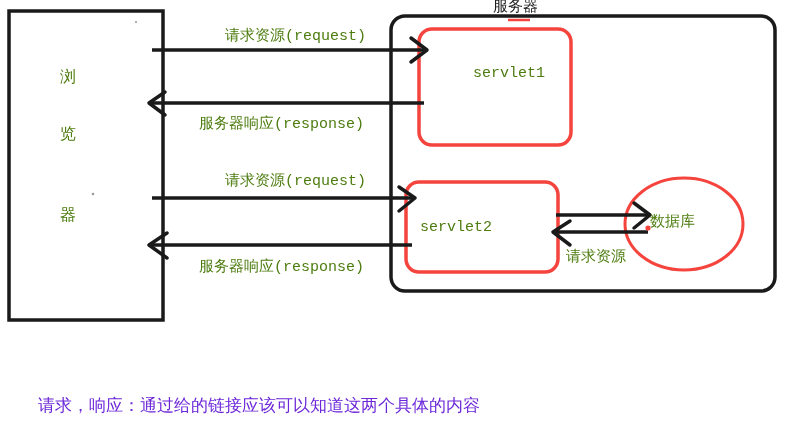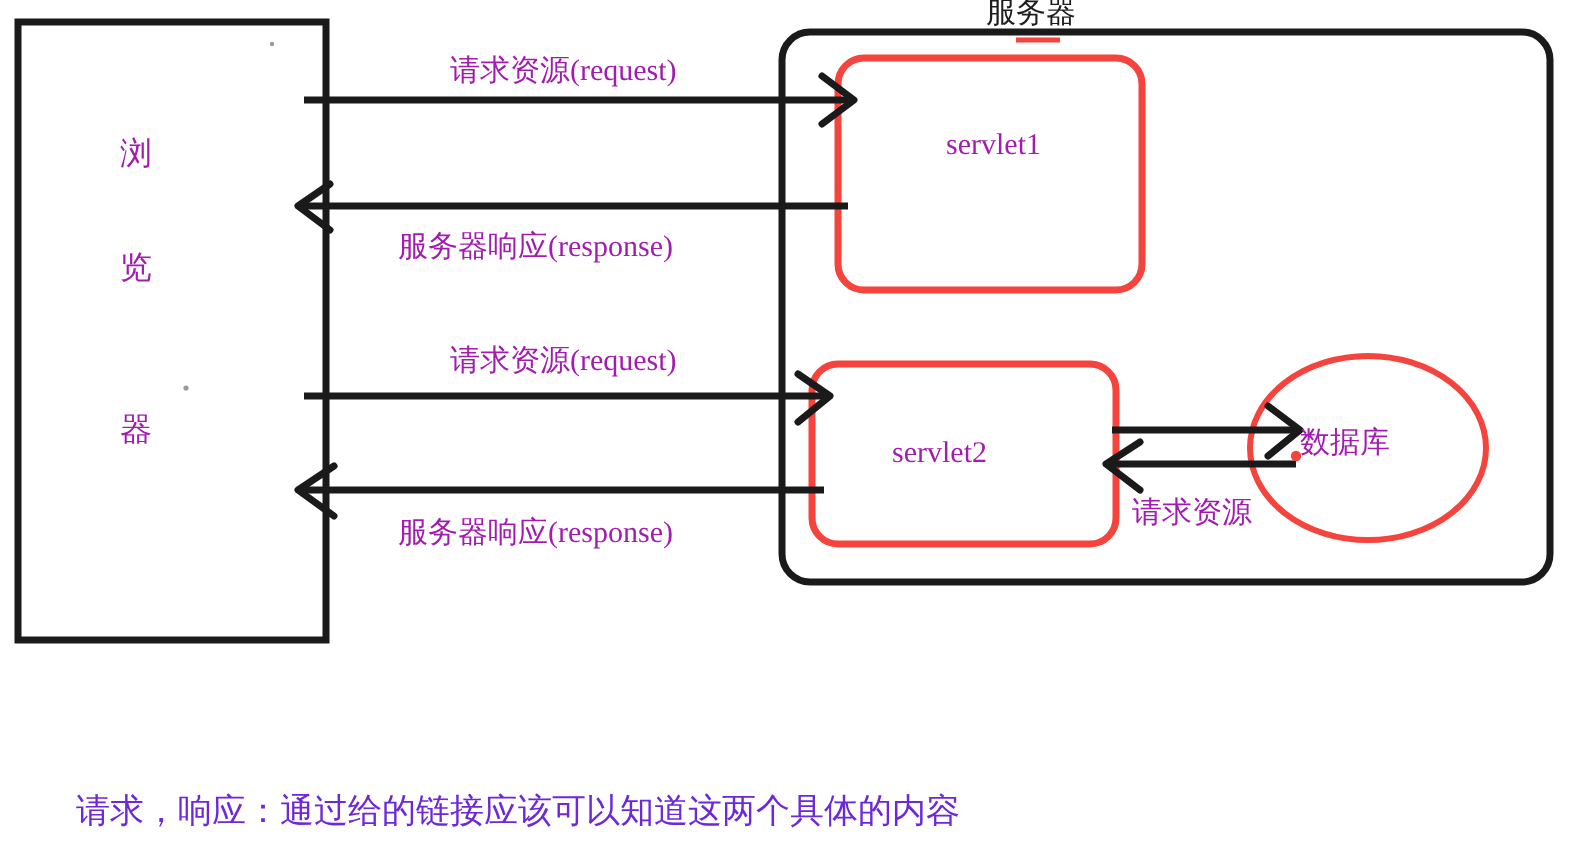--- a/index.html
+++ b/index.html
@@ -15,22 +15,22 @@
     overflow: hidden;
   }
   #canvas {
     position: absolute;
     left: 0; top: 0;
     width: 786px;
     height: 431px;
   }
   .lbl {
     position: absolute;
-    color: #a21caf;
-    font-family: Liberation Serif, serif;
+    color: #4d7c0f;
+    font-family: Liberation Mono, monospace;
     white-space: nowrap;
     line-height: 1;
   }
   .server-title {
     position: absolute;
     color: #1d1d1d;
     font-family: Liberation Mono, monospace;
     font-size: 15px;
     white-space: nowrap;
     line-height: 1;
@@ -48,21 +48,21 @@
   #browser-char-1 { left: 60px;  top: 70px;  font-size: 16px; }
   #browser-char-2 { left: 60px;  top: 127px; font-size: 16px; }
   #browser-char-3 { left: 60px;  top: 208px; font-size: 16px; }
 
   #lbl-req-1  { left: 225px; top: 29px;  font-size: 15px; }
   #lbl-resp-1 { left: 199px; top: 117px; font-size: 15px; }
   #lbl-req-2  { left: 225px; top: 174px; font-size: 15px; }
   #lbl-resp-2 { left: 199px; top: 260px; font-size: 15px; }
 
   #lbl-servlet1 { left: 473px; top: 66px;  font-size: 15px; }
-  #lbl-servlet2 { left: 446px; top: 220px; font-size: 15px; }
+  #lbl-servlet2 { left: 420px; top: 220px; font-size: 15px; }
   #lbl-db       { left: 650px; top: 215px; font-size: 15px; text-align: right; }
   #lbl-rw       { left: 566px; top: 250px; font-size: 15px; }
   #server-title { left: 493px; top: 0px; }
 </style>
 </head>
 <body>
 
 <svg id="canvas" viewBox="0 0 786 431" xmlns="http://www.w3.org/2000/svg">
 
   <rect x="9" y="11" width="154" height="309" fill="none" stroke="#1a1a1a" stroke-width="3.5"></rect>

